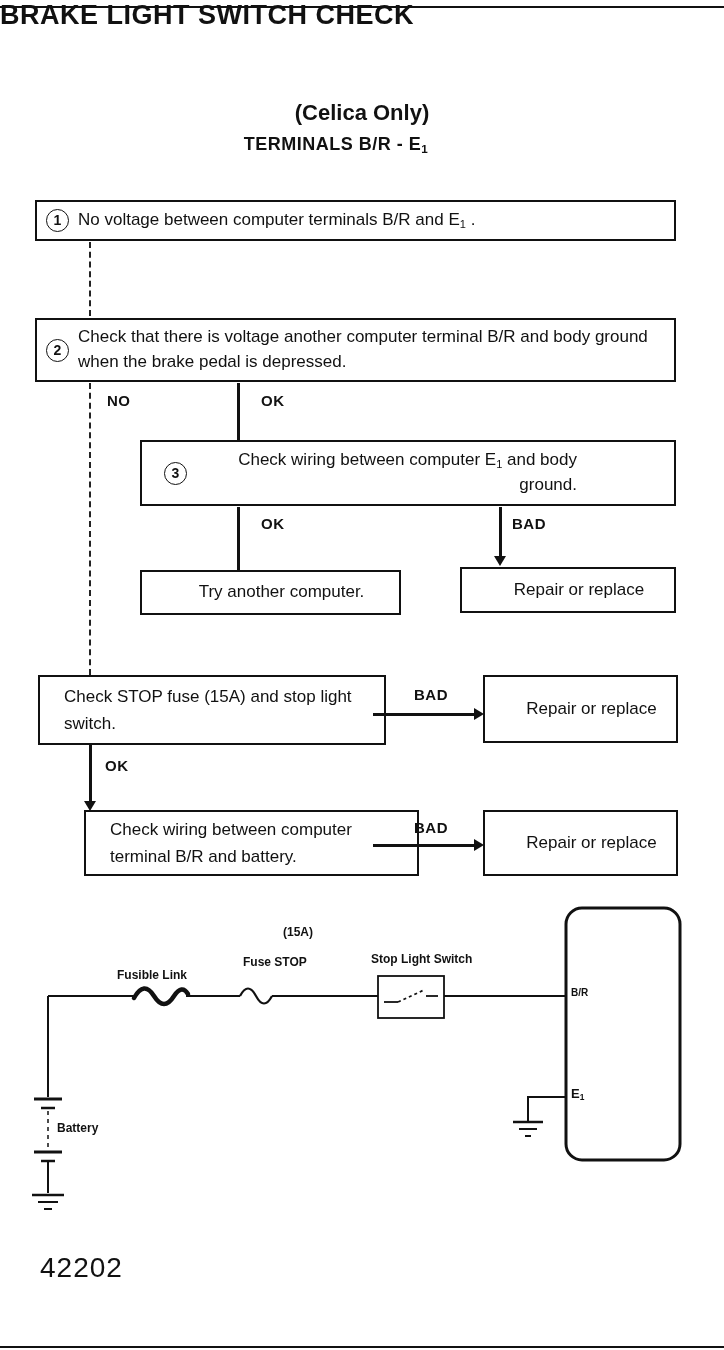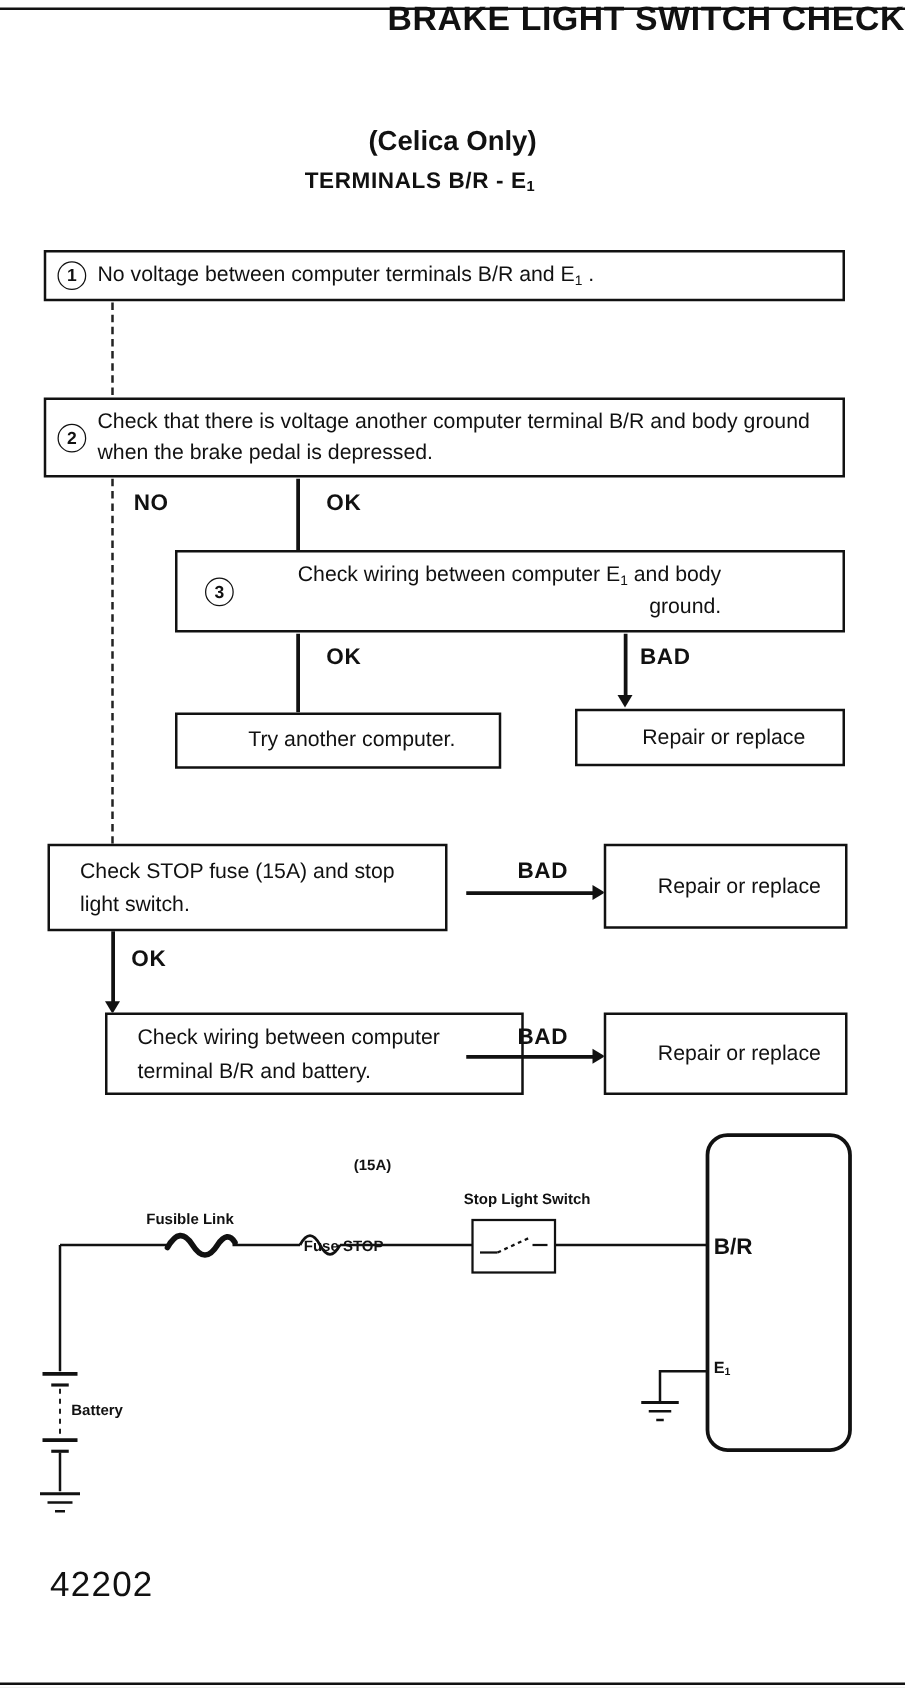--- a/index.html
+++ b/index.html
@@ -5,21 +5,21 @@
   html,body { margin:0; padding:0; background:#e8e8e8; }
   .page {
     position:relative; width:724px; height:1350px; margin:0 auto;
     background:#ffffff; color:#111;
     font-family:"Liberation Sans", sans-serif;
     overflow:hidden;
   }
   .rule { position:absolute; background:#111; }
 
   
-  .t1 { position:absolute; left:0; top:68; width:724px; text-align:right;
+  .t1 { position:absolute; left:0; top:68; width:724px; text-align:left;
         font-size:27px; font-weight:bold; letter-spacing:0.5px; }
   .t2 { position:absolute; left:0; top:100px; width:724px; text-align:center;
         font-size:22px; font-weight:bold; }
   .t3 { position:absolute; left:0; top:134px; width:672px; text-align:center;
         font-size:18px; font-weight:bold; letter-spacing:0.5px; }
   .subsc { font-size:0.65em; vertical-align:-0.25em; }
 
   
   .fbox { position:absolute; border:2px solid #111; background:#fff;
           box-sizing:border-box; display:flex; align-items:center;
@@ -33,21 +33,21 @@
   
   .vline { position:absolute; width:2.5px; background:#111; }
   .vdash { position:absolute; width:0; border-left:2.5px dashed #222; }
   .hline { position:absolute; height:2.5px; background:#111; }
   .arr-d { position:absolute; width:0; height:0;
            border-left:6px solid transparent; border-right:6px solid transparent;
            border-top:10px solid #111; }
   .arr-r { position:absolute; width:0; height:0;
            border-top:6px solid transparent; border-bottom:6px solid transparent;
            border-left:10px solid #111; }
-  .lbl { position:absolute; font-size:18px; font-weight:600; letter-spacing:0.5px; }
+  .lbl { position:absolute; font-size:15px; font-weight:600; letter-spacing:0.5px; }
 
   
   .clabel { position:absolute; font-size:12px; font-weight:600; }
 
   .footer-code { position:absolute; left:40px; top:1252px;
                  font-size:28px; letter-spacing:1px; }
   svg { position:absolute; }
 </style>
 </head>
 <body>
@@ -94,21 +94,21 @@
   <div class="arr-d" style="left:494px; top:556px;"></div>
 
   <div class="fbox" style="left:140px; top:570px; width:261px; height:45px; justify-content:center;">
     <span>Try another computer.</span>
   </div>
 
   <div class="fbox" style="left:460px; top:567px; width:216px; height:46px; justify-content:center;">
     <span>Repair or replace</span>
   </div>
 
-  <div class="fbox" style="left:38px; top:675px; width:320px; height:70px; padding-left:24px;">
+  <div class="fbox" style="left:38px; top:675px; width:348px; height:70px; padding-left:24px;">
     <span class="btxt" style="line-height:1.6;">Check STOP fuse (15A) and stop light switch.</span>
   </div>
 
   <div class="lbl" style="left:414px; top:686px;">BAD</div>
   <div class="hline" style="left:373px; top:713px; width:103px;"></div>
   <div class="arr-r" style="left:474px; top:708px;"></div>
 
   <div class="fbox" style="left:483px; top:675px; width:195px; height:68px; justify-content:center;">
     <span>Repair or replace</span>
   </div>
@@ -170,22 +170,22 @@
       <path d="M48 262 V293" stroke-width="2"></path>
     </g>
     <g stroke="#111">
       <path d="M32 295 H64" stroke-width="2.5"></path>
       <path d="M38 302 H58" stroke-width="2"></path>
       <path d="M44 309 H52" stroke-width="2"></path>
     </g>
   </svg>
 
   <div class="clabel" style="left:117px; top:968px;">Fusible Link</div>
-  <div class="clabel" style="left:243px; top:955px;margin-top:35px;">Fuse STOP</div>
+  <div class="clabel" style="left:243px; top:955px;">Fuse STOP</div>
   <div class="clabel" style="left:243px; top:925px;margin-left:40px;">(15A)</div>
   <div class="clabel" style="left:371px; top:952px;">Stop Light Switch</div>
-  <div class="clabel" style="left:571px; top:987px; font-size:18px;">B/R</div>
+  <div class="clabel" style="left:571px; top:987px; font-size:10px;">B/R</div>
   <div class="clabel" style="left:571px; top:1086px; font-size:13px;"><span>E</span><span class="subsc">1</span></div>
   <div class="clabel" style="left:57px; top:1121px;">Battery</div>
 
   <div class="footer-code">42202</div>
 
 </div>
 
 </body></html>

